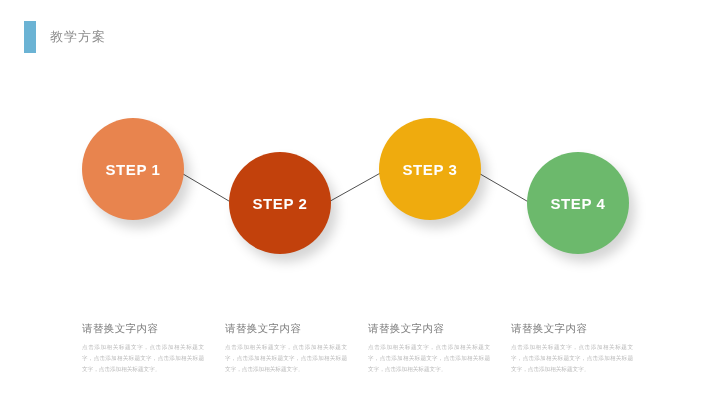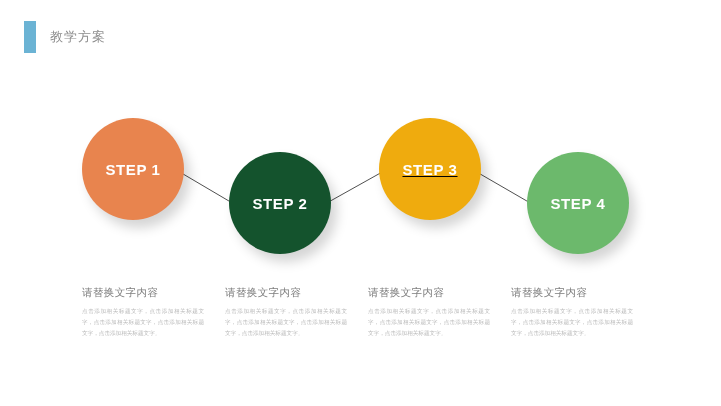--- a/index.html
+++ b/index.html
@@ -76,20 +76,21 @@
   .caption {
     position: absolute;
     width: 122px;
   }
   .caption-title {
     font-size: 10.5px;
     color: #7d7d7d;
     margin-bottom: 6px;
     letter-spacing: 0.4px;
     font-family: "DejaVu Sans", "Liberation Sans", sans-serif;
+    margin-top: 36px;
   }
   .caption-body {
     font-size: 5.6px;
     line-height: 1.95;
     color: #b9b9b9;
     text-align: justify;
     font-family: "DejaVu Sans", "Liberation Sans", sans-serif;
   }
 </style>
 </head>
@@ -109,24 +110,24 @@
       <circle cx="325" cy="204" r="3.6" fill="#1f1f1f"></circle>
       <circle cx="384" cy="171" r="3.6" fill="#1f1f1f"></circle>
       <line x1="475" y1="171" x2="532" y2="204" stroke="#3c3c3c" stroke-width="0.9"></line>
       <circle cx="475" cy="171" r="3.6" fill="#1f1f1f"></circle>
       <circle cx="532" cy="204" r="3.6" fill="#1f1f1f"></circle>
     </svg>
   <div id="circle-host">
       <div class="step-circle" style="left: 82px; top: 118px; width: 102px; height: 102px; background: rgb(232, 132, 78);">
         <span class="step-label">STEP 1</span>
       </div>
-      <div class="step-circle" style="left: 229px; top: 152px; width: 102px; height: 102px; background: #14532d;">
+      <div class="step-circle" style="left: 229px; top: 152px; width: 102px; height: 102px; background: #c2410c;">
         <span class="step-label">STEP 2</span>
       </div>
-      <div class="step-circle" style="left: 379px; top: 118px; width: 102px; height: 102px; background: rgb(239, 171, 14); text-decoration: underline;">
+      <div class="step-circle" style="left: 379px; top: 118px; width: 102px; height: 102px; background: rgb(239, 171, 14);">
         <span class="step-label">STEP 3</span>
       </div>
       <div class="step-circle" style="left: 527px; top: 152px; width: 102px; height: 102px; background: rgb(108, 185, 108); align-items: center;">
         <span class="step-label">STEP 4</span>
       </div>
     </div>
 </div>
 
 <div id="caption-host">
     <div class="caption" style="left: 82px; top: 286px;">

